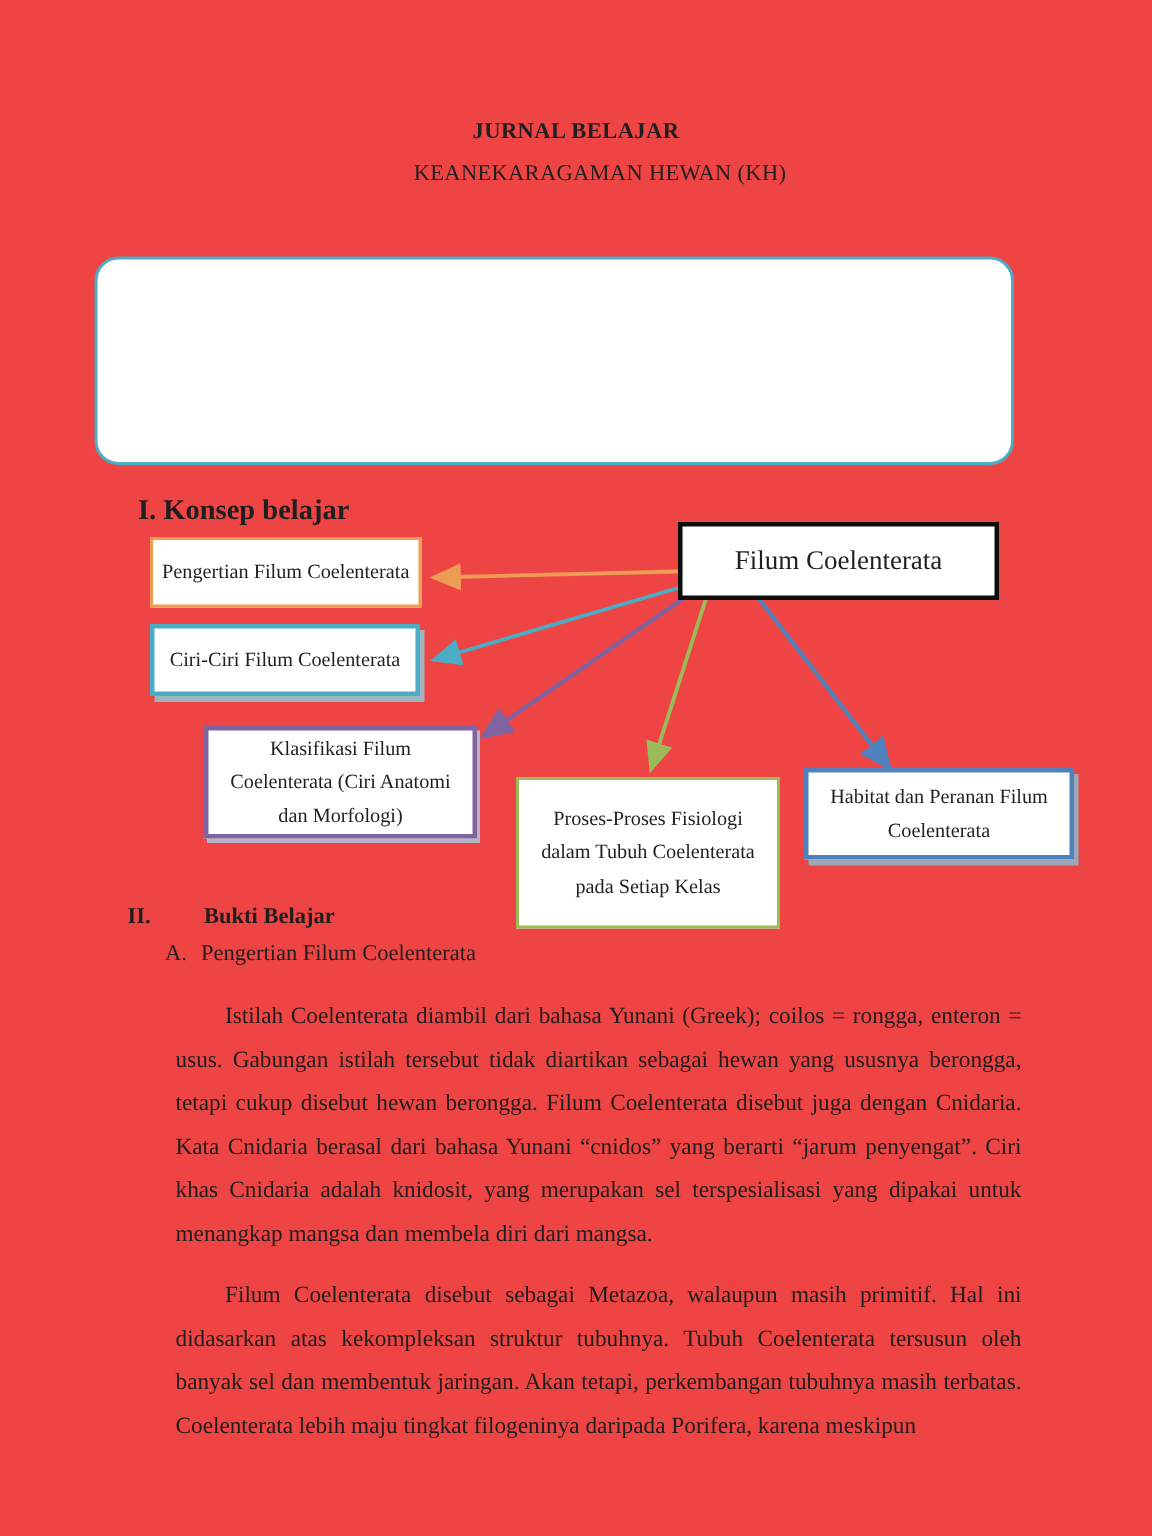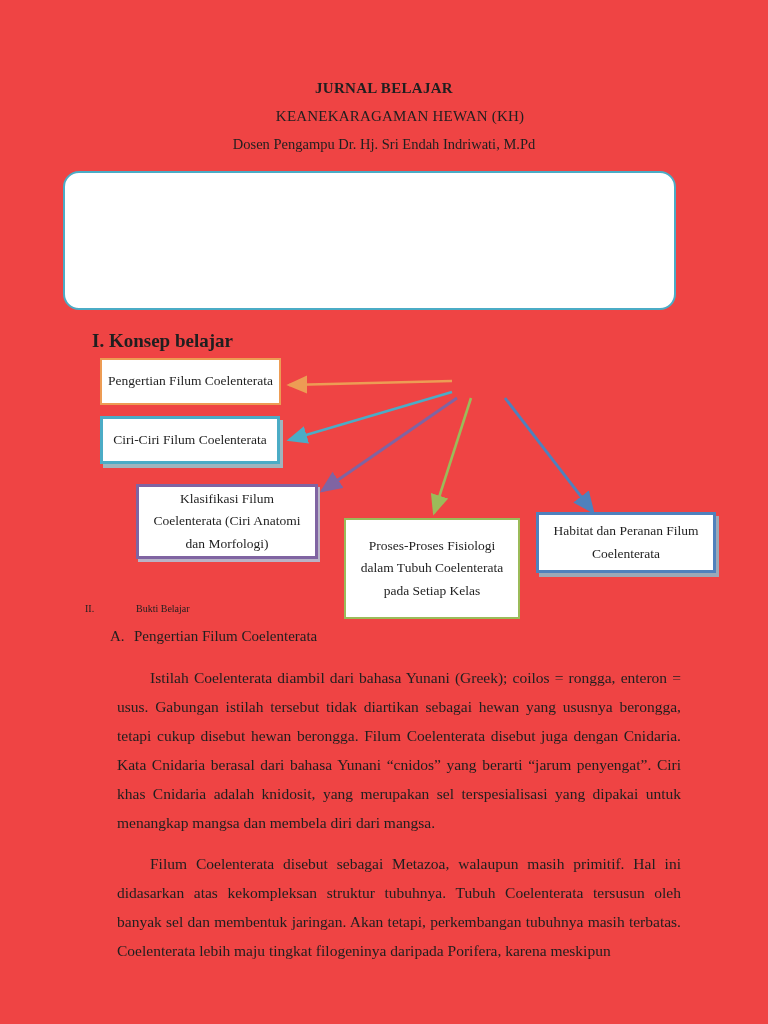--- a/index.html
+++ b/index.html
@@ -47,40 +47,39 @@
     left:136px;top:154px;width:182px;height:75px;border:3px solid #8064A2;
     box-shadow:2px 3px 0 0 #b9b3c6;
   }
   .node-proses{left:344px;top:188px;width:176px;height:101px;border:2px solid #9BBB59;}
   .node-habitat{
     left:536px;top:182px;width:180px;height:61px;border:3px solid #4F81BD;
     box-shadow:3px 4px 0 0 #9aa8b8;
   }
 
   
-  .sec-heading-2{position:absolute;left:85px;top:603px;font-size:10px;font-weight:normal;display:flex;}
+  .sec-heading-2{position:absolute;left:85px;top:603px;font-size:15px;font-weight:bold;display:flex;}
   .sec-heading-2 .numeral{width:51px;}
   .sub-heading{position:absolute;left:110px;top:628px;font-size:15px;display:flex;}
   .sub-heading .letter{width:24px;}
 
   .bodytext{
     position:absolute;left:105px;top:651px;width:588px;
     font-size:15.5px;line-height:29px;text-align:justify;
   }
   .bodytext p{margin:12px;text-indent:33px;}
 </style>
 </head>
 <body>
 
 <div class="page">
 
   <div class="hdr">
     <div class="title">JURNAL BELAJAR</div>
     <div class="subtitle">KEANEKARAGAMAN HEWAN (KH)</div>
-    <div class="lecturer">Dosen Pengampu Dr. Hj. Sri Endah Indriwati, M.Pd</div>
   </div>
 
   <div class="notes-box"></div>
 
   <div class="sec-heading-1">I. Konsep belajar</div>
 
   <div class="diagram">
 
     <svg class="arrows" width="768" height="300" viewBox="0 0 768 300">
       <defs>
@@ -100,20 +99,21 @@
           <path d="M0,0 L8,3.5 L0,7 z" fill="#4F81BD"></path>
         </marker>
       </defs>
       <line x1="452" y1="51" x2="289" y2="55" stroke="#ED9C54" stroke-width="2.6" marker-end="url(#m-orange)"></line>
       <line x1="452" y1="62" x2="289" y2="110" stroke="#4BACC6" stroke-width="2.6" marker-end="url(#m-teal)"></line>
       <line x1="457" y1="68" x2="322" y2="161" stroke="#8064A2" stroke-width="2.8" marker-end="url(#m-purple)"></line>
       <line x1="471" y1="68" x2="434" y2="183" stroke="#9BBB59" stroke-width="2.6" marker-end="url(#m-green)"></line>
       <line x1="505" y1="68" x2="593" y2="182" stroke="#4F81BD" stroke-width="2.8" marker-end="url(#m-blue)"></line>
     </svg>
 
+    <div class="node node-root">Filum Coelenterata</div>
     <div class="node node-pengertian">Pengertian Filum Coelenterata</div>
     <div class="node node-ciri">Ciri-Ciri Filum Coelenterata</div>
     <div class="node node-klasifikasi">Klasifikasi Filum Coelenterata (Ciri Anatomi dan Morfologi)</div>
     <div class="node node-proses">Proses-Proses Fisiologi dalam Tubuh Coelenterata pada Setiap Kelas</div>
     <div class="node node-habitat">Habitat dan Peranan Filum Coelenterata</div>
   </div>
 
   <div class="sec-heading-2">
     <span class="numeral">II.</span>
     <span>Bukti Belajar</span>

